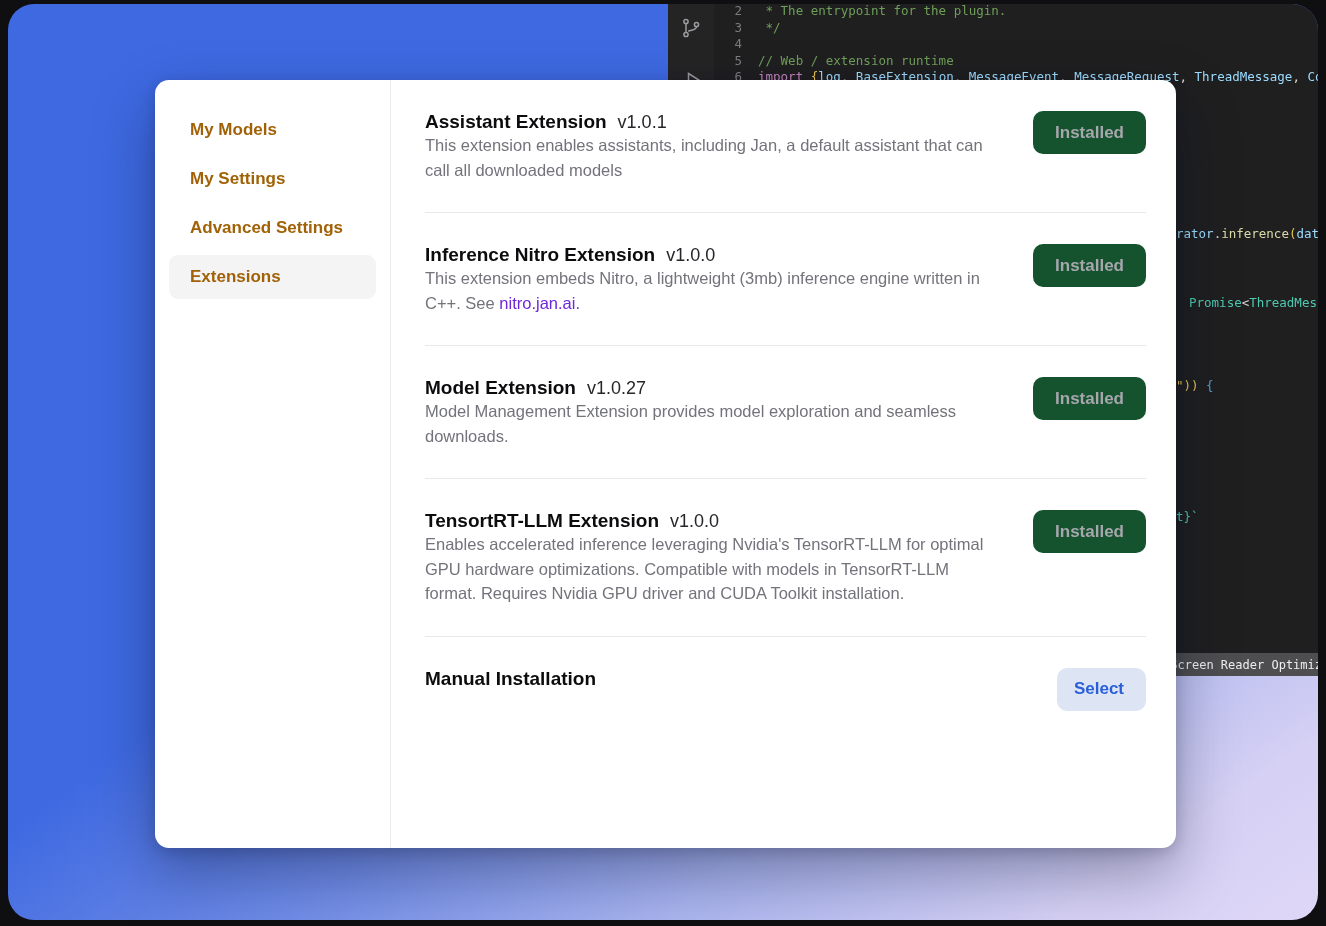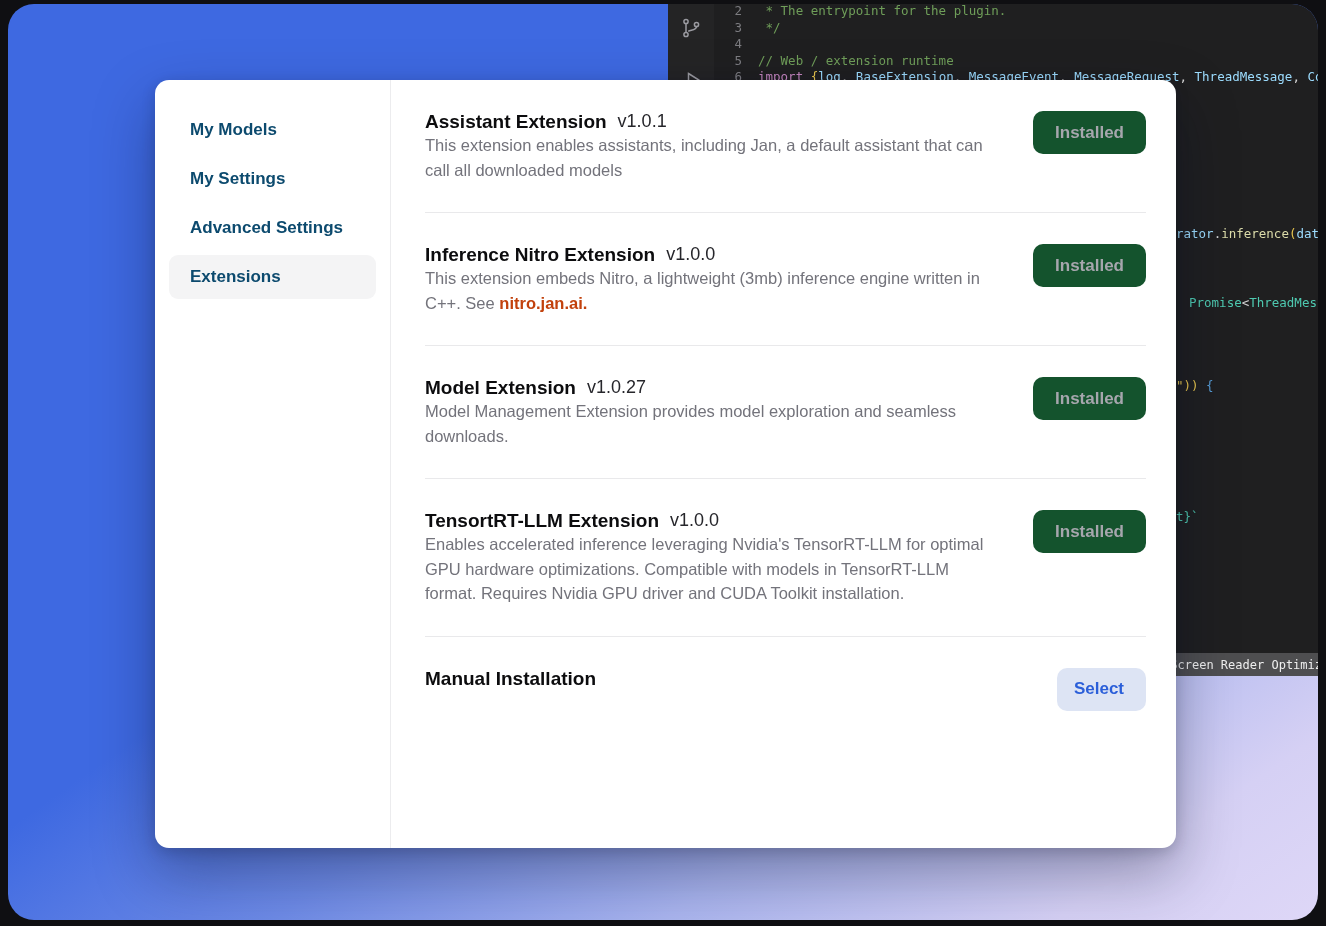--- a/index.html
+++ b/index.html
@@ -56,35 +56,35 @@
     background:#ffffff;border-radius:14px;
     box-shadow:0 25px 60px rgba(10,15,40,.35), 0 4px 14px rgba(10,15,40,.18);
     display:flex;overflow:hidden;
   }
   .nav{
     width:236px;flex:0 0 auto;border-right:1px solid #ececee;
     padding:28px 14px;box-sizing:border-box;display:flex;flex-direction:column;gap:5px;
   }
   .nav-item{
     height:44px;line-height:44px;border-radius:9px;padding:0 21px;
-    font-size:17px;font-weight:700;color:#0c4a6e;cursor:pointer;white-space:nowrap;
+    font-size:17px;font-weight:700;color:#a16207;cursor:pointer;white-space:nowrap;
   }
   .nav-item.active{background:#f4f4f5;}
   .content{flex:1;padding:0 30px 0 34px;box-sizing:border-box;overflow:hidden;}
   .row{
     display:flex;justify-content:space-between;align-items:flex-start;
     padding:31px 0 30px;border-bottom:1px solid #e9e9eb;
   }
   .row:last-child{border-bottom:none;}
   .row-main{max-width:566px;}
-  .row-titleline{display:flex;align-items:flex-start;}
+  .row-titleline{display:flex;align-items:center;}
   .row-name{font-size:19px;font-weight:700;color:#0c0c0e;}
   .row-version{font-size:18px;font-weight:400;color:#26262b;margin-left:11px;}
   .row-desc{font-size:16.5px;line-height:24.5px;color:#73737b;}
-  .desc-link{color:#c2410c;text-decoration:none;cursor:pointer;font-weight:bold;}
+  .desc-link{color:#6d28d9;text-decoration:none;cursor:pointer;}
   .btn{
     border:none;height:43px;padding:0 22px;border-radius:10px;
     font-family:"Liberation Sans", sans-serif;font-size:17px;cursor:pointer;flex:0 0 auto;
   }
   .btn-installed{background:#14532d;color:#a6a6ad;font-weight:600;}
   .btn-select{background:#dde4f4;color:#2b5fd9;font-weight:700;padding-left:17px;}
 </style>
 </head>
 <body>
 

